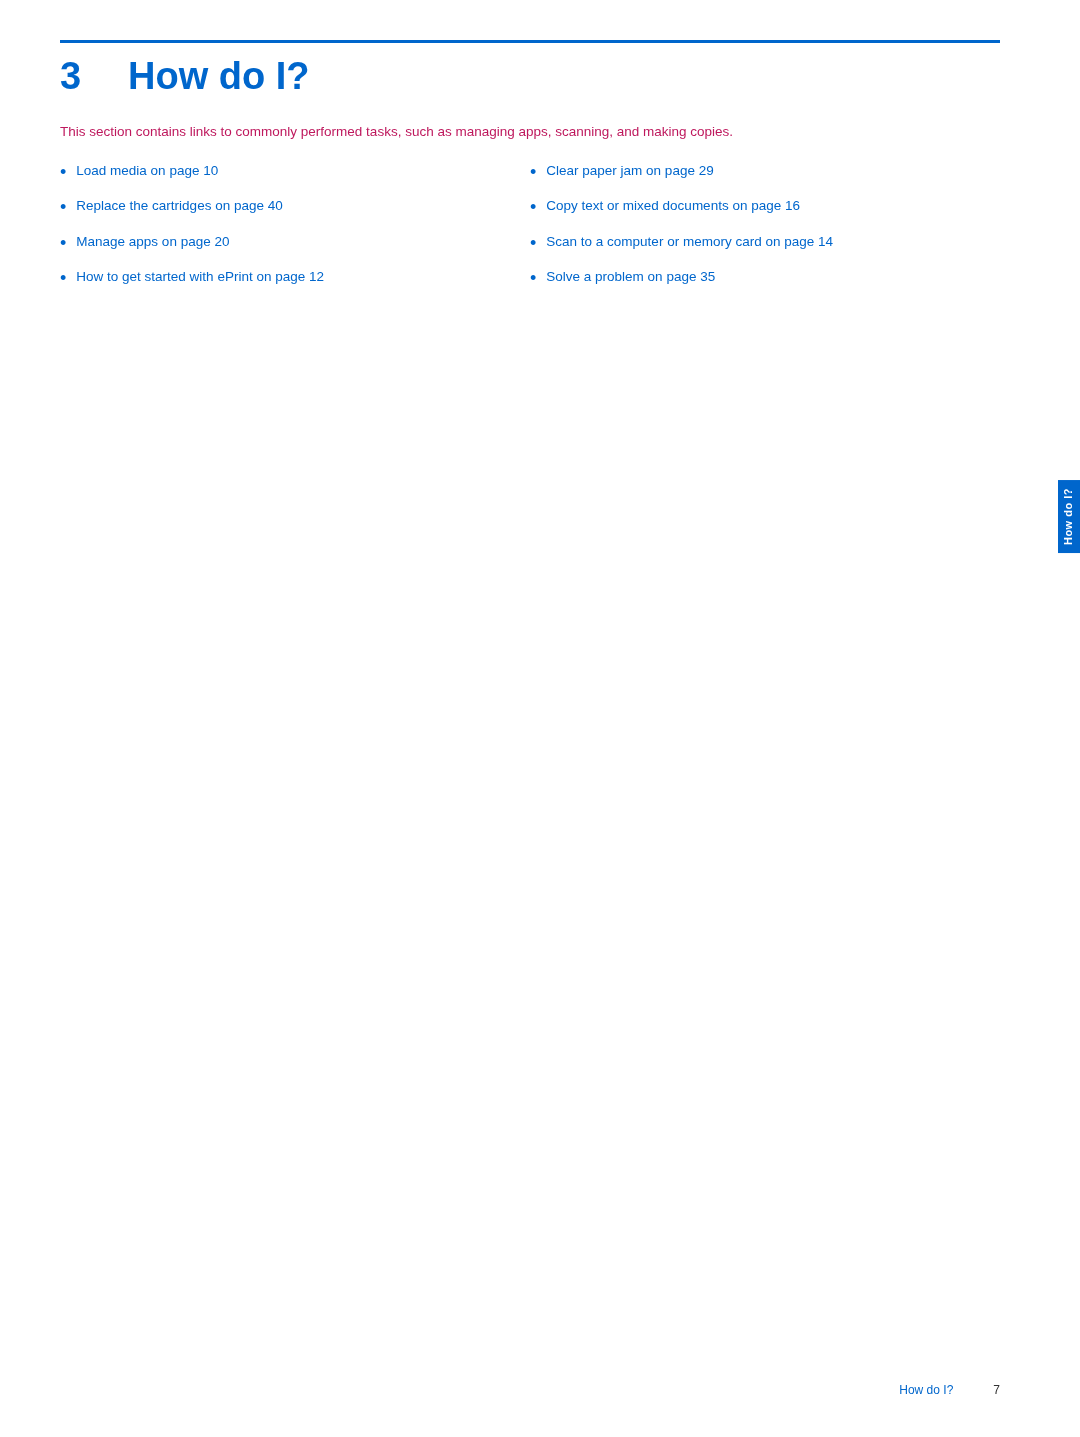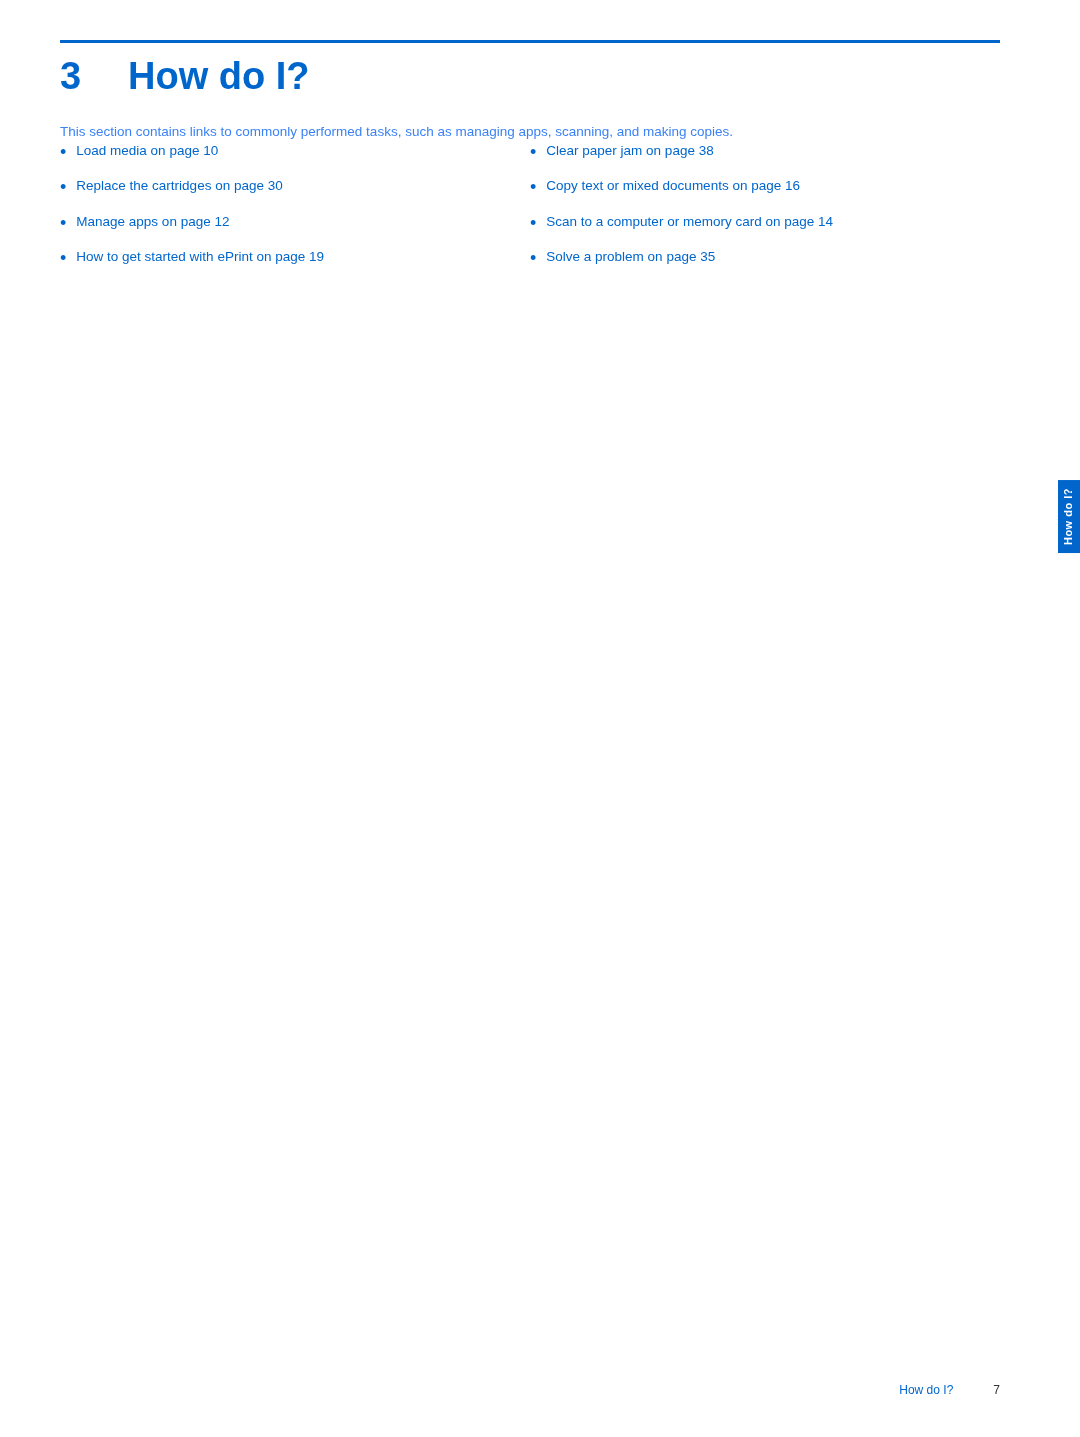--- a/index.html
+++ b/index.html
@@ -49,21 +49,22 @@
     }
 
     .chapter-title {
       font-size: 38px;
       font-weight: bold;
       color: #0066cc;
     }
 
     .intro-text {
       font-size: 13.5px;
-      color: #3b82f6;
+      color: #be185d;
+      margin-bottom: 20px;
       line-height: 1.5;
     }
 
     .links-container {
       display: flex;
       gap: 0;
     }
 
     .links-column {
       flex: 1;
@@ -151,40 +152,40 @@
 
       <div class="links-column">
 
         <div class="link-item">
           <span class="bullet">•</span>
           <a class="link-text">Load media on page 10</a>
         </div>
 
         <div class="link-item">
           <span class="bullet">•</span>
-          <a class="link-text">Replace the cartridges on page 30</a>
-        </div>
-
-        <div class="link-item">
-          <span class="bullet">•</span>
-          <a class="link-text">Manage apps on page 12</a>
-        </div>
-
-        <div class="link-item">
-          <span class="bullet">•</span>
-          <a class="link-text">How to get started with ePrint on page 19</a>
+          <a class="link-text">Replace the cartridges on page 40</a>
+        </div>
+
+        <div class="link-item">
+          <span class="bullet">•</span>
+          <a class="link-text">Manage apps on page 20</a>
+        </div>
+
+        <div class="link-item">
+          <span class="bullet">•</span>
+          <a class="link-text">How to get started with ePrint on page 12</a>
         </div>
 
       </div>
 
       <div class="links-column">
 
         <div class="link-item">
           <span class="bullet">•</span>
-          <a class="link-text">Clear paper jam on page 38</a>
+          <a class="link-text">Clear paper jam on page 29</a>
         </div>
 
         <div class="link-item">
           <span class="bullet">•</span>
           <a class="link-text">Copy text or mixed documents on page 16</a>
         </div>
 
         <div class="link-item">
           <span class="bullet">•</span>
           <a class="link-text">Scan to a computer or memory card on page 14</a>

